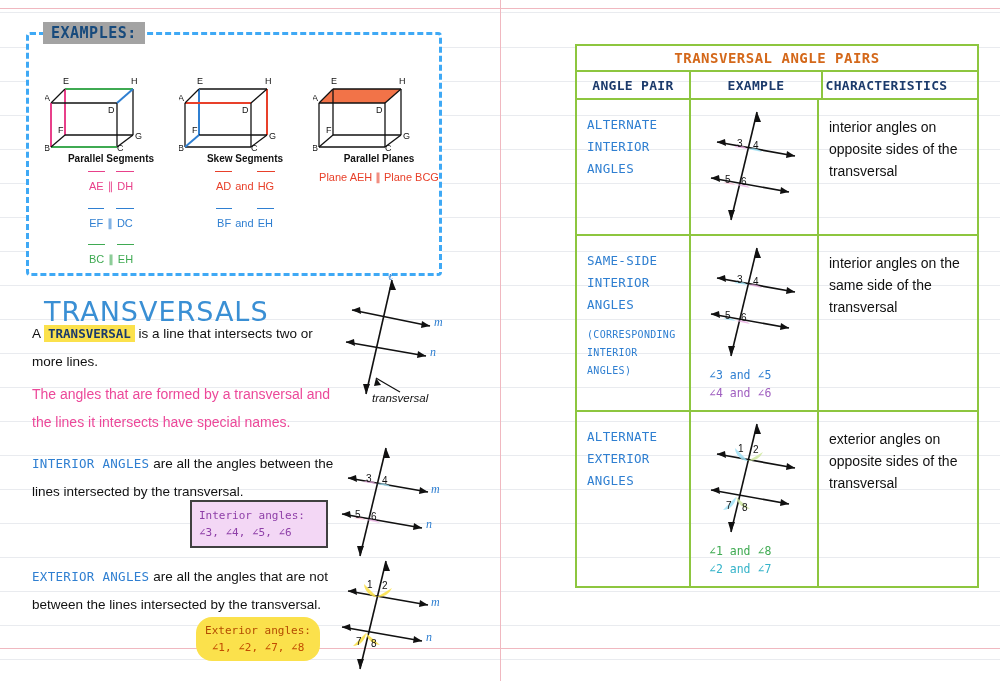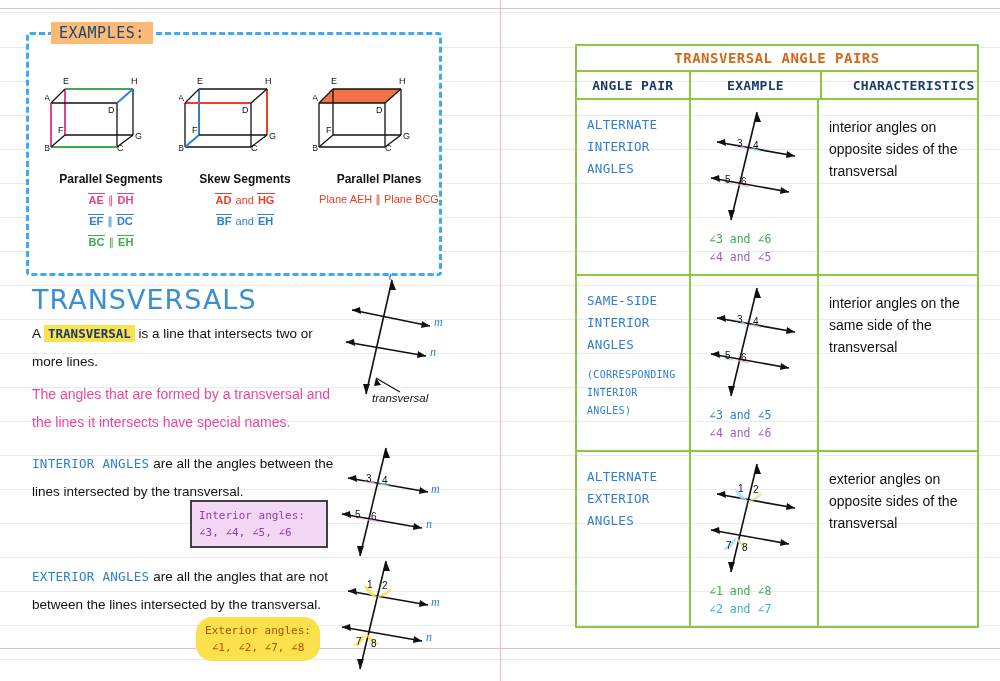--- a/index.html
+++ b/index.html
@@ -15,37 +15,37 @@
     background-image:repeating-linear-gradient(to bottom, transparent 0px, transparent 33px, #e9ebef 33px, #e9ebef 34px);
     background-position:0 14px;z-index:0;}
   .center-rule{position:absolute;left:500px;top:0;width:1px;height:681px;background:#f0b8c0;z-index:1;}
   .top-rule{position:absolute;left:0;top:8px;width:1000px;height:1px;background:#f0b8c0;z-index:1;}
   .bottom-rule{position:absolute;left:0;top:648px;width:1000px;height:1px;background:#f0b8c0;z-index:1;}
   .content{position:relative;z-index:2;}
 
   
   .examples-box{position:absolute;left:26px;top:32px;width:410px;height:238px;
     border:3px dashed #3fa9f5;border-radius:4px;background:#fff;}
-  .examples-title{position:absolute;left:14px;top:-13px;background:#fdba74;color:#174a7c;
-    font-family:"DejaVu Sans Mono", monospace;font-weight:normal;font-size:15px;letter-spacing:.5px;
-    padding:2px 8px;margin-left:8px;}
+  .examples-title{position:absolute;left:14px;top:-13px;background:#a3a3a3;color:#174a7c;
+    font-family:"DejaVu Sans Mono", monospace;font-weight:bold;font-size:15px;letter-spacing:.5px;
+    padding:2px 8px;}
   .cube-col{position:absolute;top:38px;width:132px;text-align:center;}
   .cube-col.c1{left:16px;}
   .cube-col.c2{left:150px;}
   .cube-col.c3{left:284px;}
-  .cube-cap{font-family:"Liberation Sans", sans-serif;font-size:12px;color:#111;font-weight:bold;margin-top:21px;}
+  .cube-cap{font-family:"Liberation Sans", sans-serif;font-size:10px;color:#111;font-weight:bold;margin-top:2px;}
   .eqline{font-family:"Liberation Sans", sans-serif;font-size:11px;margin-top:7px;}
   .eq-pink{color:#e8408a;}
   .eq-blue{color:#2f7fd1;}
   .eq-green{color:#3faa52;}
   .eq-red{color:#e8402a;}
-  .ovl{border-top:1.4px solid currentColor;padding:0 1px;display:inline-block;line-height:1.15;font-weight:bold;}
+  .ovl{border-top:1.4px solid currentColor;padding:8px 1px;display:inline-block;line-height:1.15;}
 
   
-  h2.sect{position:absolute;left:32px;top:284px;margin:0;font-family:"DejaVu Sans", sans-serif;
+  h2.sect{position:absolute;left:32px;top:284px;margin:12px;font-family:"DejaVu Sans", sans-serif;
      font-weight:normal;font-size:27px;color:#3a8fd4;letter-spacing:1px;}
   .p1{position:absolute;left:32px;top:320px;width:300px;font-size:13.5px;color:#111;line-height:28px;}
   .hl-yellow{background:#fbe14c;font-family:"DejaVu Sans Mono", monospace;font-weight:bold;
      font-size:12.5px;color:#1b3a6b;padding:1px 4px;}
   .p2{position:absolute;left:32px;top:380px;width:320px;font-size:14px;color:#ec4899;line-height:28px;}
   .p3{position:absolute;left:32px;top:450px;width:310px;font-size:13.5px;color:#111;line-height:28px;}
   .p4{position:absolute;left:32px;top:563px;width:310px;font-size:13.5px;color:#111;line-height:28px;}
   .lbl-blue{color:#2f7fd1;font-family:"DejaVu Sans Mono", monospace;font-size:12.5px;letter-spacing:.3px;}
   .note-purple{position:absolute;left:190px;top:500px;width:120px;background:#f3d7f5;border:2px solid #404040;
      padding:5px 7px;font-family:"DejaVu Sans Mono", monospace;font-size:11px;color:#8e3fa8;line-height:17px;}
@@ -57,21 +57,21 @@
   
   .tbl{position:absolute;left:575px;top:44px;width:400px;border:2.5px solid #8dc63f;}
   .tbl-title{height:24px;background:#fff;border-bottom:2.5px solid #8dc63f;
     display:flex;align-items:center;justify-content:center;
     font-family:"DejaVu Sans Mono", monospace;font-weight:bold;font-size:14px;color:#d4681a;letter-spacing:.5px;}
   .tbl-head{display:flex;height:26px;border-bottom:2.5px solid #8dc63f;}
   .tbl-head>div{display:flex;align-items:center;justify-content:center;
     font-family:"DejaVu Sans Mono", monospace;font-weight:bold;font-size:13px;color:#1b3a6b;letter-spacing:.3px;}
   .col1{width:112px;}
   .col2{width:130px;border-left:2.5px solid #8dc63f;border-right:2.5px solid #8dc63f;}
-  .col3{width:127px;padding-left:28px;}
+  .col3{width:127px;}
   .trow{display:flex;border-bottom:2.5px solid #8dc63f;}
   .trow:last-child{border-bottom:none;}
   .cell1{width:112px;padding:14px 8px 8px 10px;box-sizing:border-box;
      font-family:"DejaVu Sans Mono", monospace;font-size:12.5px;color:#2f7fd1;line-height:22px;letter-spacing:.3px;}
   .cell1 .sub{font-size:10px;color:#2f7fd1;line-height:18px;display:block;margin-top:10px;}
   .cell2{width:130px;border-left:2.5px solid #8dc63f;border-right:2.5px solid #8dc63f;
      box-sizing:border-box;padding:8px 4px;text-align:center;}
   .cell3{width:153px;padding:16px 10px;box-sizing:border-box;font-size:14px;color:#111;line-height:22px;}
   .pairlist{font-family:"DejaVu Sans Mono", monospace;font-size:11.5px;line-height:18px;text-align:left;padding-left:14px;margin-top:4px;}
   .g{color:#3faa52;}
@@ -298,24 +298,20 @@
           <polygon points="12,70 20,67 21,74" fill="#111"></polygon>
           <path d="M 49,41 a 14,14 0 0 0 -14,-2 z" fill="#e7a8e0" opacity="0.8"></path>
           <path d="M 49,41 a 15,15 0 0 1 14,3 z" fill="#9fe0f5" opacity="0.85"></path>
           <path d="M 37,77 a 14,14 0 0 0 -13,-2 z" fill="#f7b8d0" opacity="0.85"></path>
           <path d="M 37,77 a 15,15 0 0 1 14,3 z" fill="#e7a8e0" opacity="0.7"></path>
           <text x="38" y="39" font-size="10" fill="#111" font-family="Liberation Sans">3</text>
           <text x="54" y="41" font-size="10" fill="#111" font-family="Liberation Sans">4</text>
           <text x="26" y="75" font-size="10" fill="#111" font-family="Liberation Sans">5</text>
           <text x="42" y="77" font-size="10" fill="#111" font-family="Liberation Sans">6</text>
         </svg>
-        <div class="pairlist">
-          <div class="g">∠3 and ∠6</div>
-          <div class="pu">∠4 and ∠5</div>
-        </div>
       </div>
       <div class="cell3">interior angles on opposite sides of the transversal</div>
     </div>
 
     <div class="trow">
       <div class="cell1">
         <span>SAME-SIDE INTERIOR ANGLES</span>
         <span class="sub">(CORRESPONDING INTERIOR ANGLES)</span>
       </div>
       <div class="cell2">

